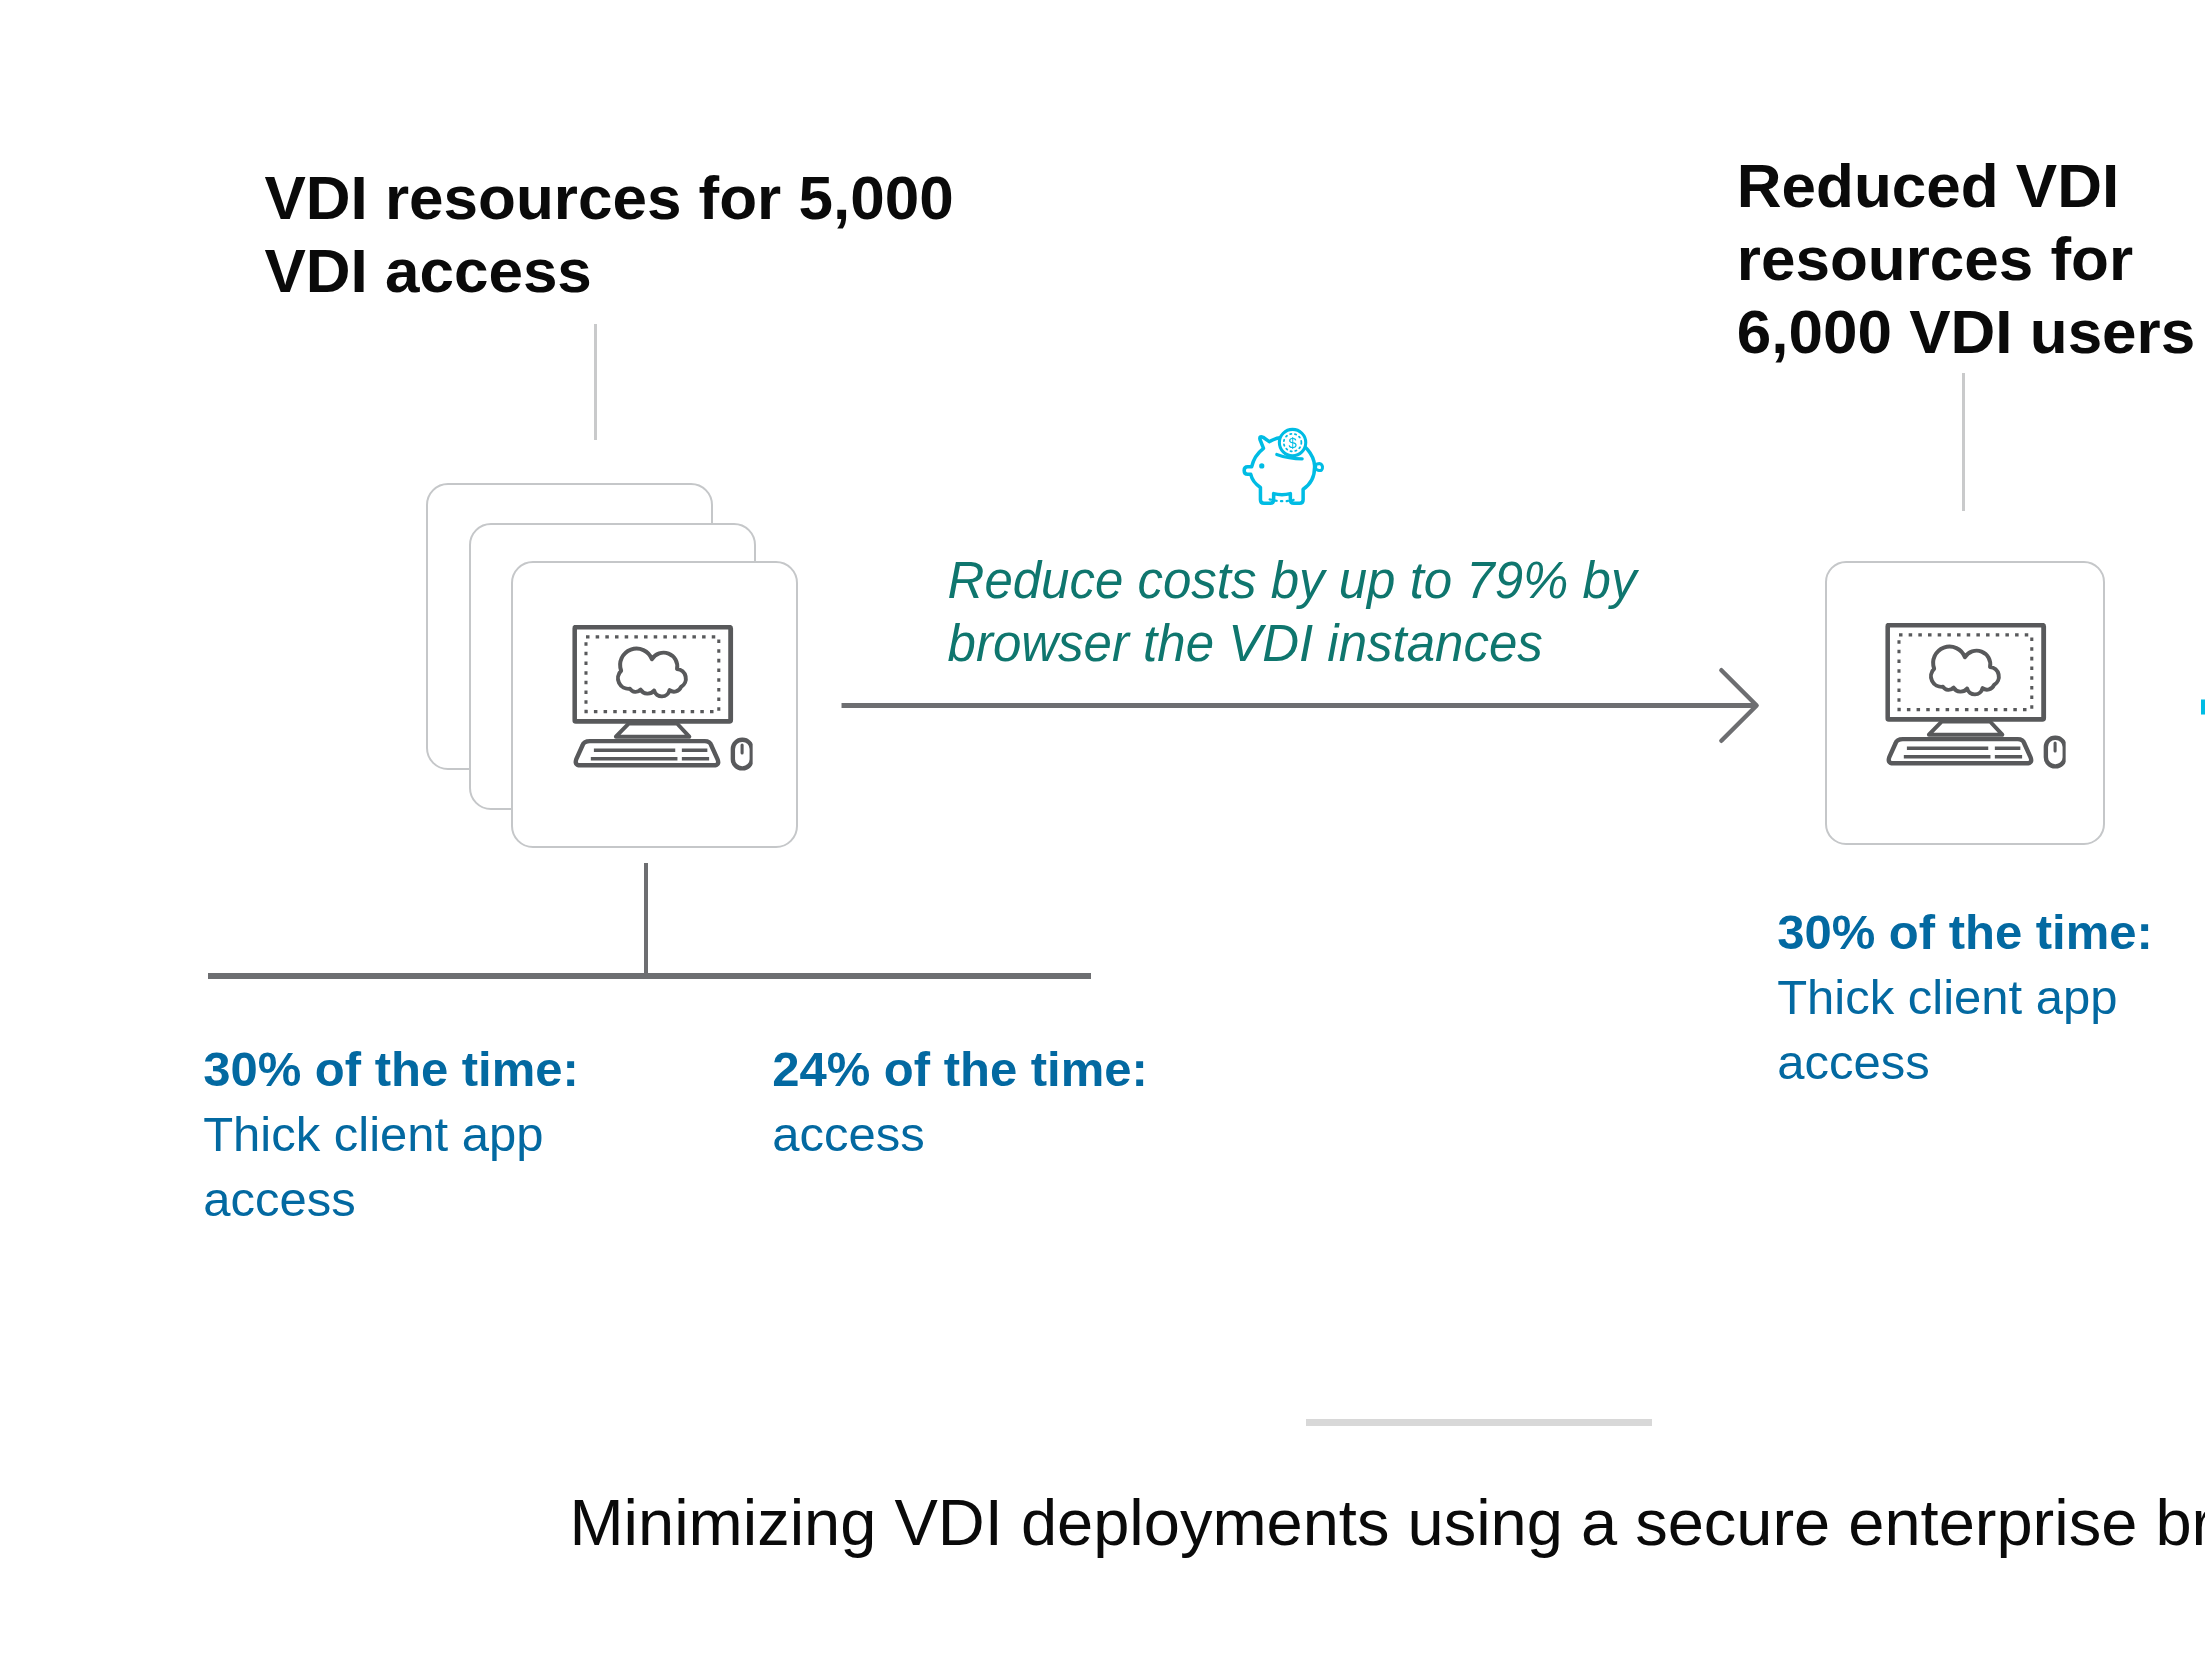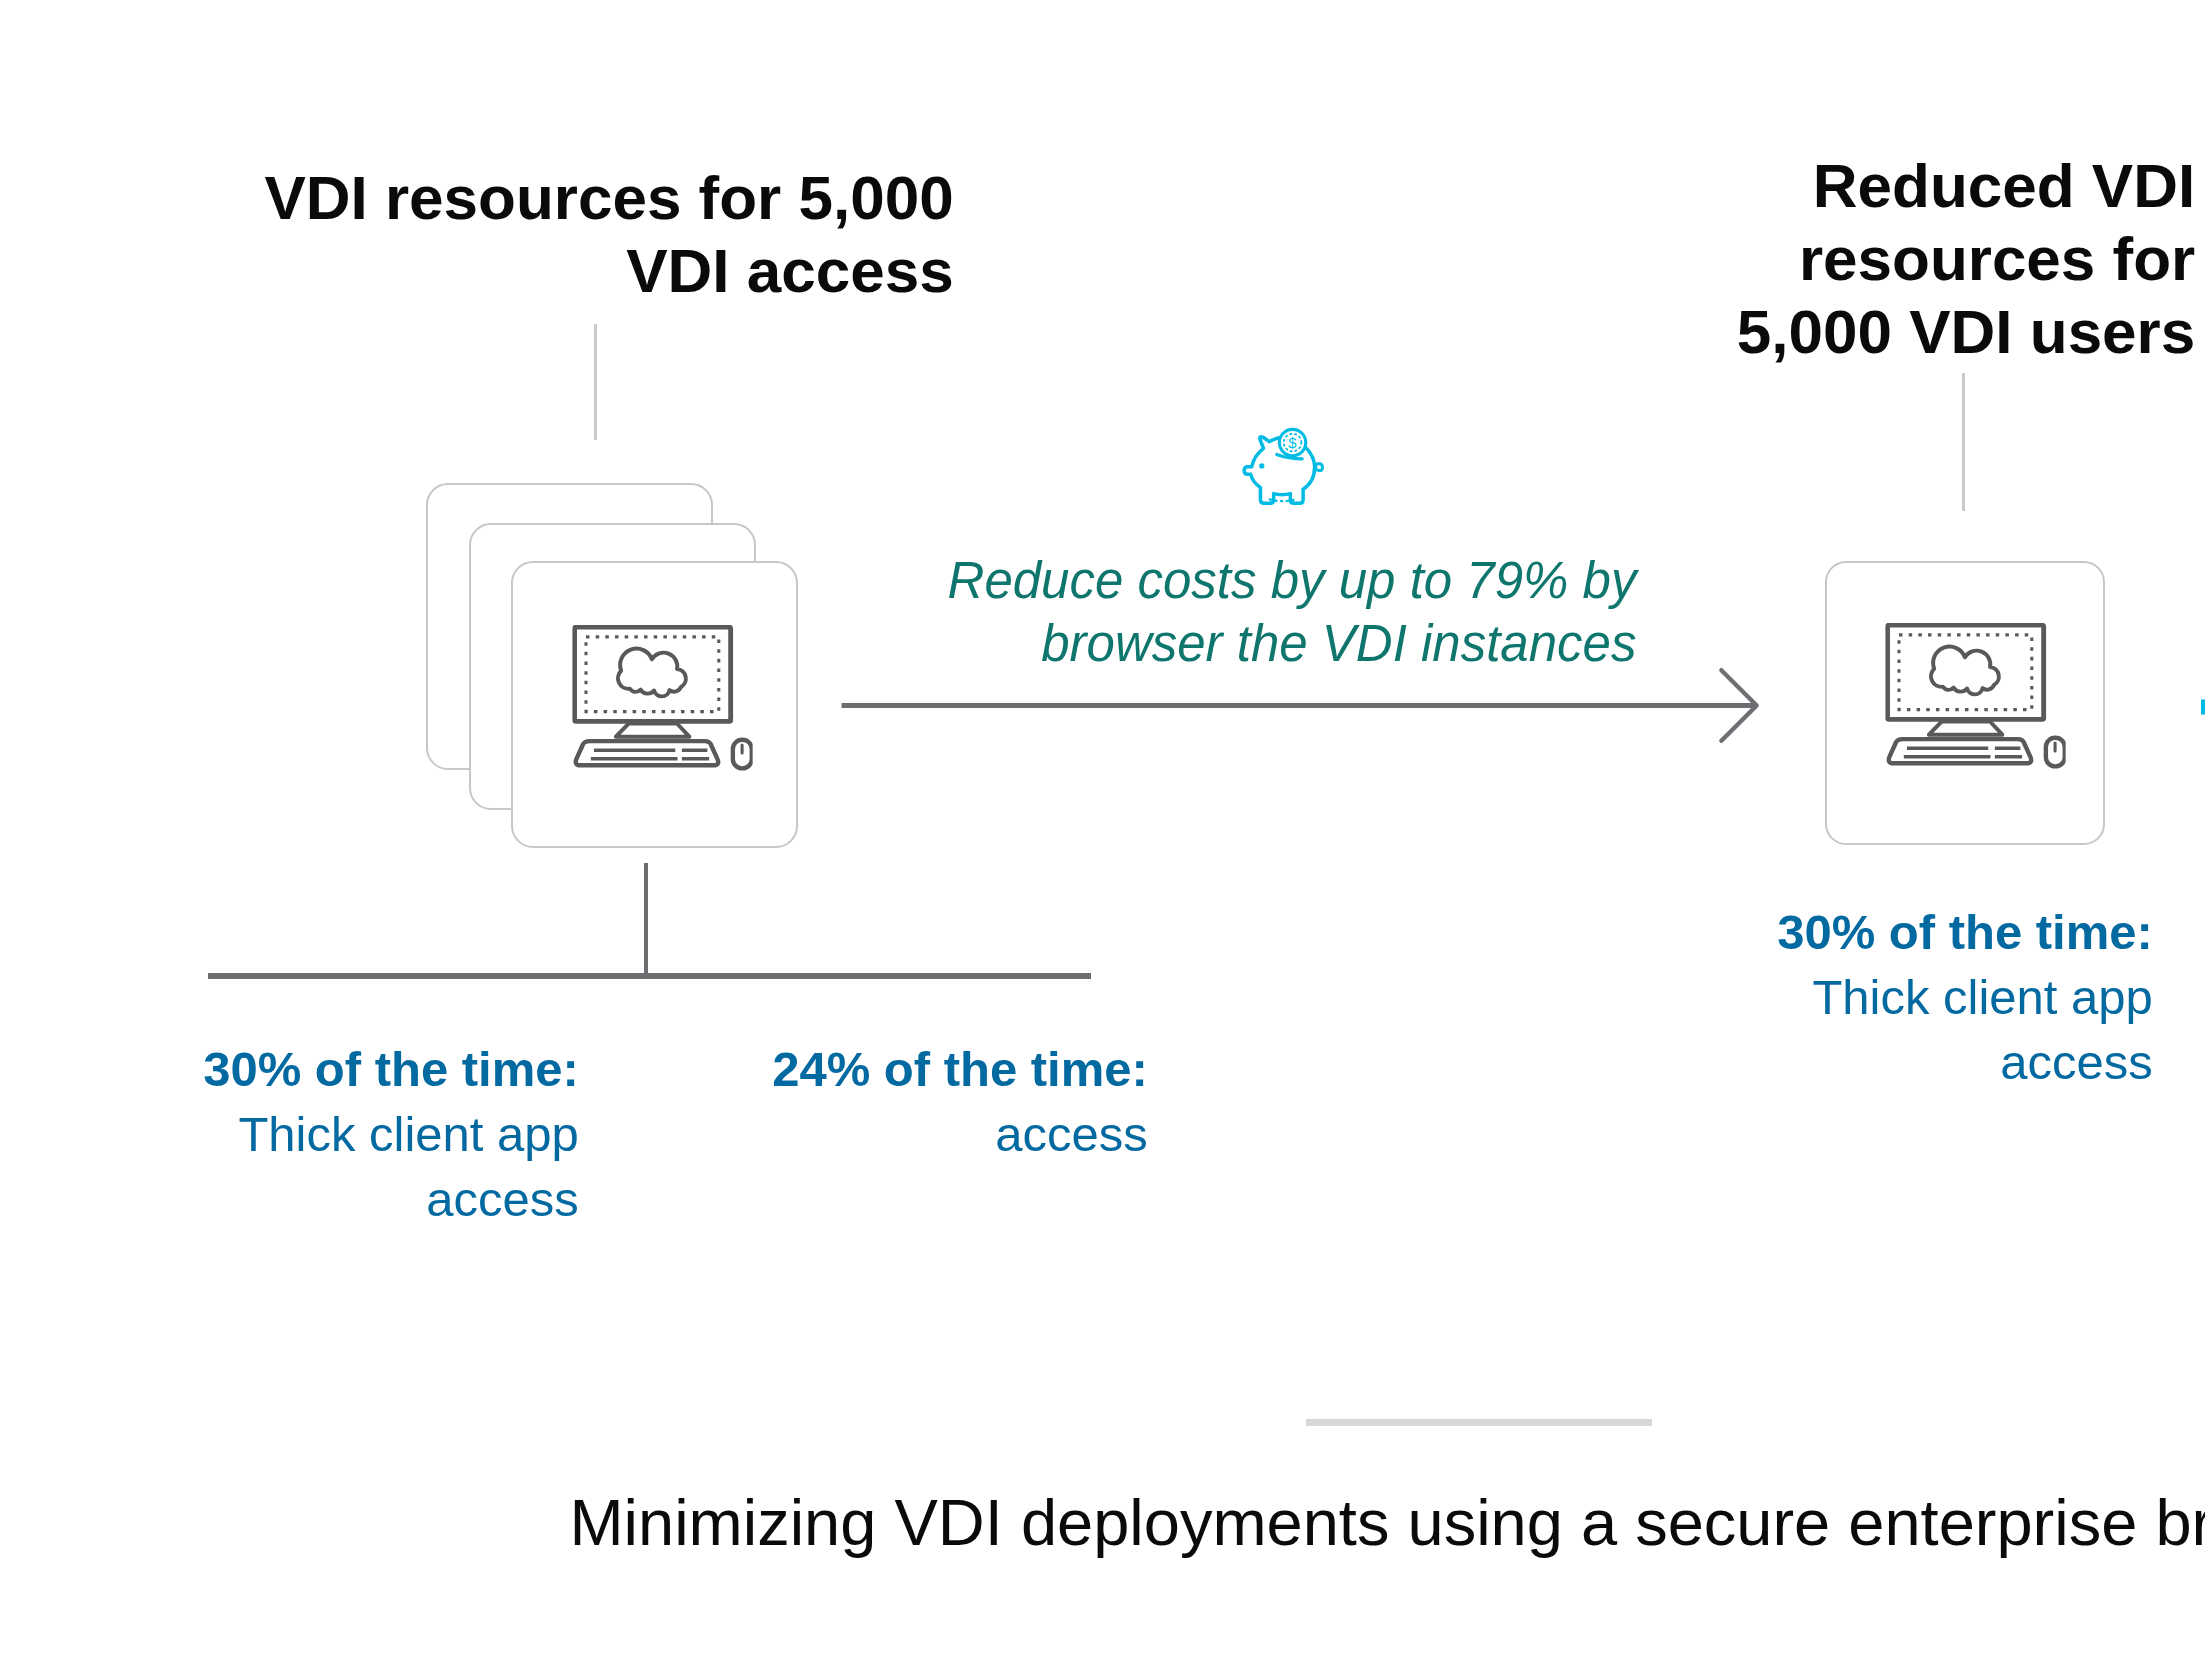--- a/index.html
+++ b/index.html
@@ -1,21 +1,21 @@
 <!DOCTYPE html>
 <html style="font-size:7px"><head>
 <meta charset="utf-8">
 <style>
   html,body{margin:0;padding:0;background:#fff;}
   .canvas{
     position:relative;width:2941px;height:1654px;background:#fff;overflow:hidden;
     font-family:"Liberation Sans",sans-serif;color:#0a0a0a;
   }
   .abs{position:absolute;}
-  .centered{transform:translateX(-50%);text-align:right;}
+  .centered{transform:translateX(-50%);text-align:left;}
   .title{font-size:62px;font-weight:700;line-height:73px;white-space:nowrap;color:#0a0a0a;}
   .note{font-size:51px;font-style:italic;font-weight:400;line-height:63px;white-space:nowrap;color:#0f766e;}
   .label{font-size:49px;line-height:65px;white-space:nowrap;color:#0369a1;}
   .label .hd{font-weight:700;}
   .caption{font-size:65px;font-weight:400;white-space:nowrap;color:#0a0a0a;}
   .vline{background:#c9cacb;width:2.6px;}
   .dline{background:#6d6e71;}
   .card{
     position:absolute;width:287px;height:287px;background:#fff;
     border:2.6px solid #c5c7c9;border-radius:22px;box-sizing:border-box;
@@ -100,21 +100,21 @@
   </div>
 
   <svg class="abs" style="left:838px;top:659px;width:931px;height:93px;" viewBox="0 0 2110 210">
     <line x1="8" y1="105" x2="2080" y2="105" stroke="#6d6e71" stroke-width="11"></line>
     <polyline points="2002,25 2082,105 2002,185" fill="none" stroke="#6d6e71" stroke-width="10" stroke-linecap="round" stroke-linejoin="round"></polyline>
   </svg>
 
   <div class="abs centered title" style="left:1966px;top:149px;">
     <div>Reduced VDI</div>
     <div>resources for</div>
-    <div>5,000 VDI users</div>
+    <div>6,000 VDI users</div>
   </div>
 
   <div class="abs vline" style="left:1962px;top:373px;height:138px;"></div>
 
   <div class="card sm" style="left:1825px;top:561px;"></div>
   <svg class="ws gray" style="left:1885px;top:623px;" viewBox="0 0 410 332">
     <use href="#ws-base"></use>
       <use href="#ws-cloud"></use>
   </svg>
 

